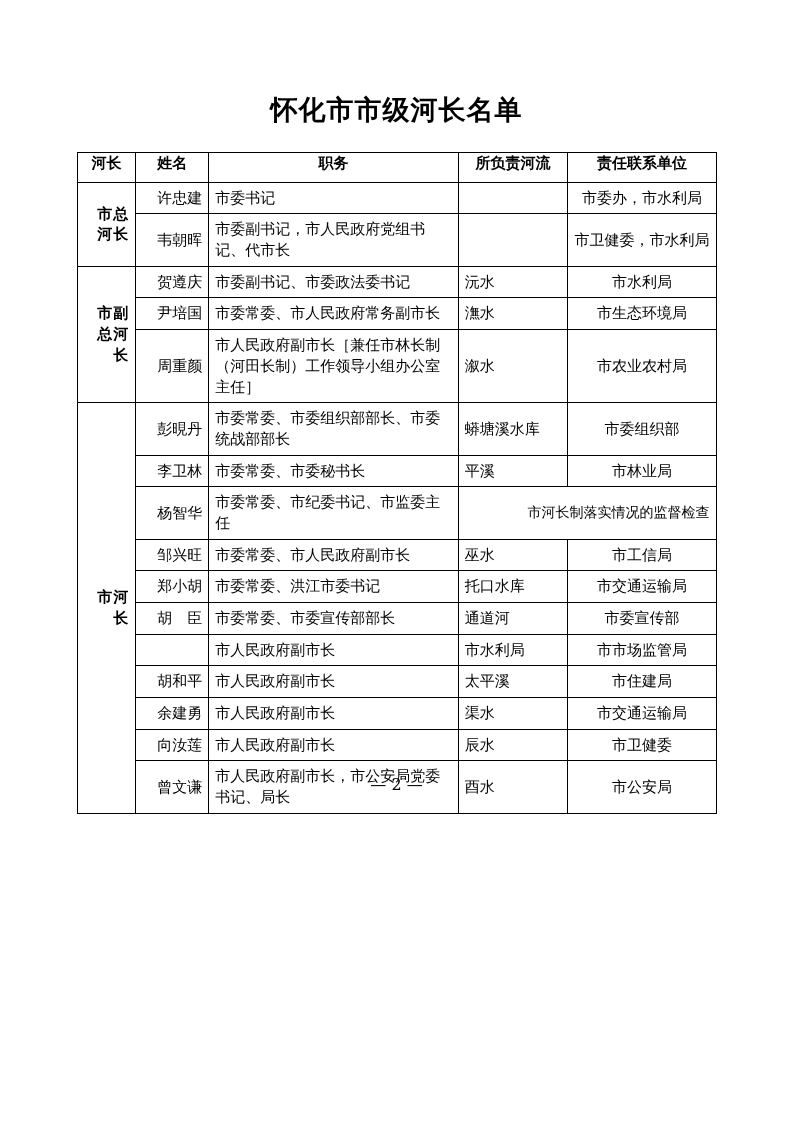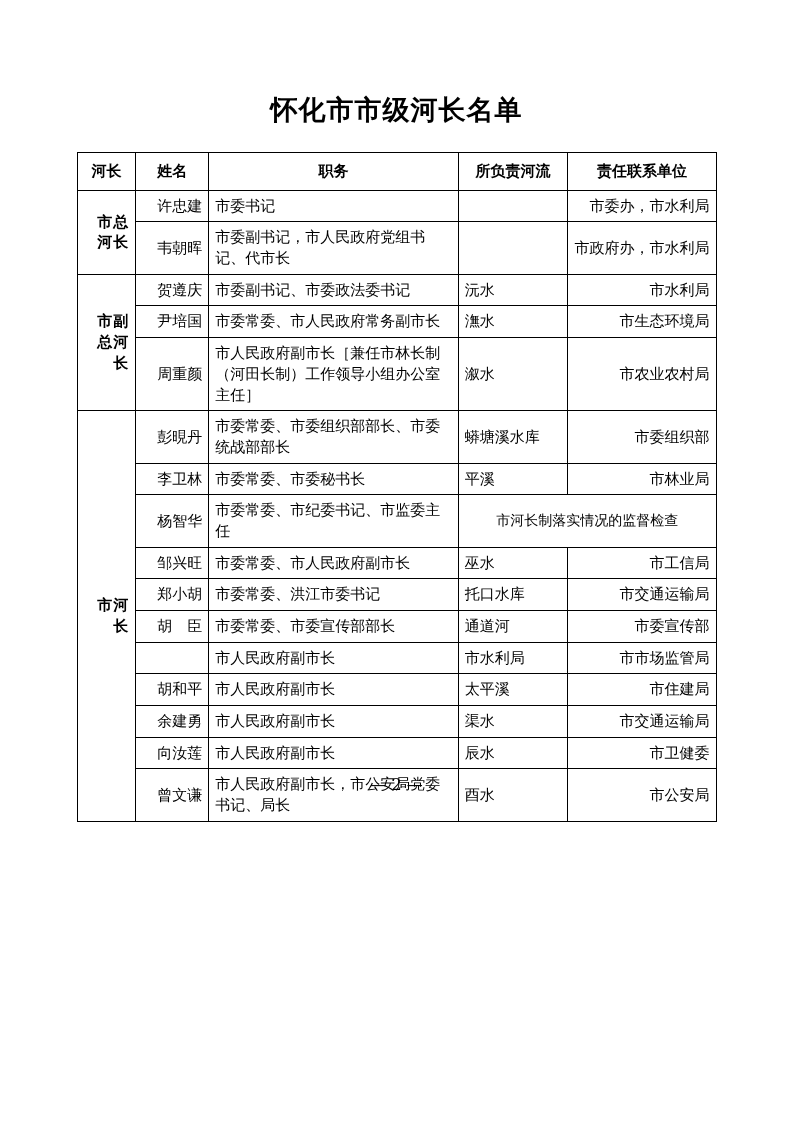--- a/index.html
+++ b/index.html
@@ -45,21 +45,21 @@
     padding: 5px 6px;
     font-size: 15px;
     line-height: 1.38;
     vertical-align: middle;
     font-family: "DejaVu Serif", "Liberation Serif", serif;
     word-break: break-all;
   }
   table.river-table thead td {
     text-align: center;
     font-weight: bold;
-    padding-top: 8px;
+    padding-top: 0;
     padding-bottom: 8px;
   }
   .col-cat { width: 58px; }
   .col-name { width: 72px; }
   .col-post { width: 246px; }
   .col-river { width: 108px; }
   .col-unit { width: 146px; }
 
   td.cat {
     text-align: right;
@@ -72,28 +72,28 @@
     white-space: nowrap;
   }
   td.post {
     text-align: left;
     margin-top: 32px;
   }
   td.river {
     text-align: left;
   }
   td.river.wide-note {
-    text-align: center;
+    text-align: right;
     font-size: 14px;
   }
   td.unit {
     text-align: center;
   }
   td.unit.left {
-    text-align: right;
+    text-align: center;
   }
   .page-number {
     position: absolute;
     bottom: 52px;
     left: 0;
     width: 100%;
     text-align: center;
     font-size: 16px;
     font-family: "DejaVu Serif", "Liberation Serif", serif;
   }
@@ -129,21 +129,21 @@
           <td class="cat" rowspan="2">市总河长</td>
           <td class="name">许忠建</td>
           <td class="post">市委书记</td>
           <td class="river"></td>
           <td class="unit left">市委办，市水利局</td>
         </tr>
         <tr>
           <td class="name">韦朝晖</td>
           <td class="post">市委副书记，市人民政府党组书记、代市长</td>
           <td class="river"></td>
-          <td class="unit left">市政府办，市水利局</td>
+          <td class="unit left">市卫健委，市水利局</td>
         </tr>
 
         <tr>
           <td class="cat" rowspan="3">市副总河长</td>
           <td class="name">贺遵庆</td>
           <td class="post">市委副书记、市委政法委书记</td>
           <td class="river">沅水</td>
           <td class="unit left">市水利局</td>
         </tr>
         <tr>

